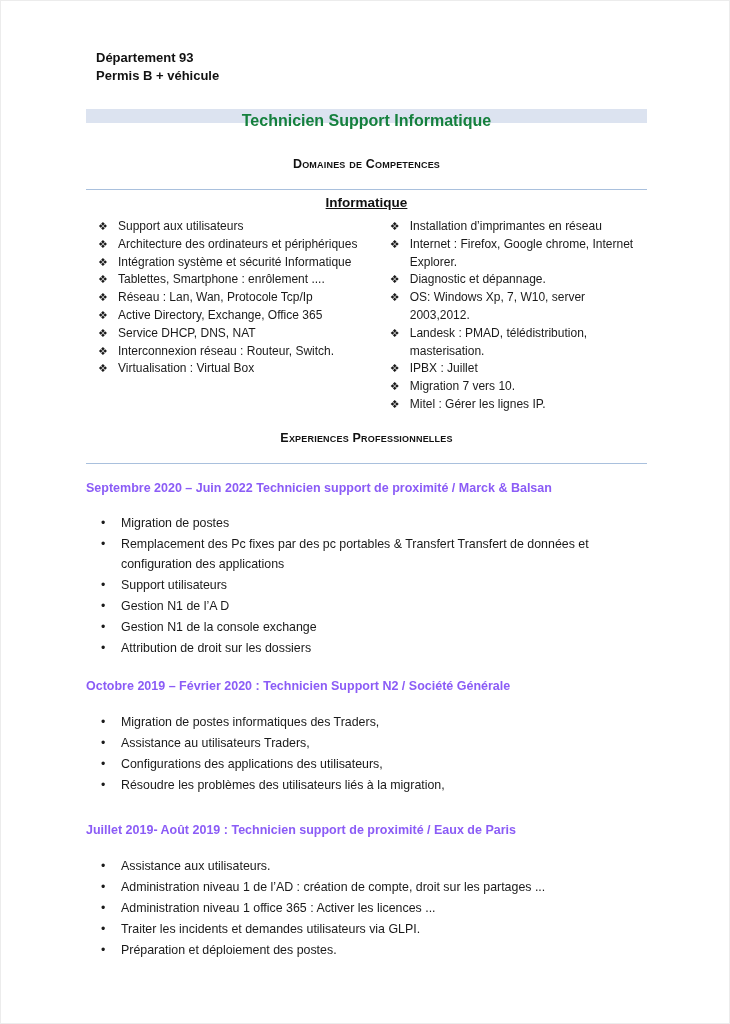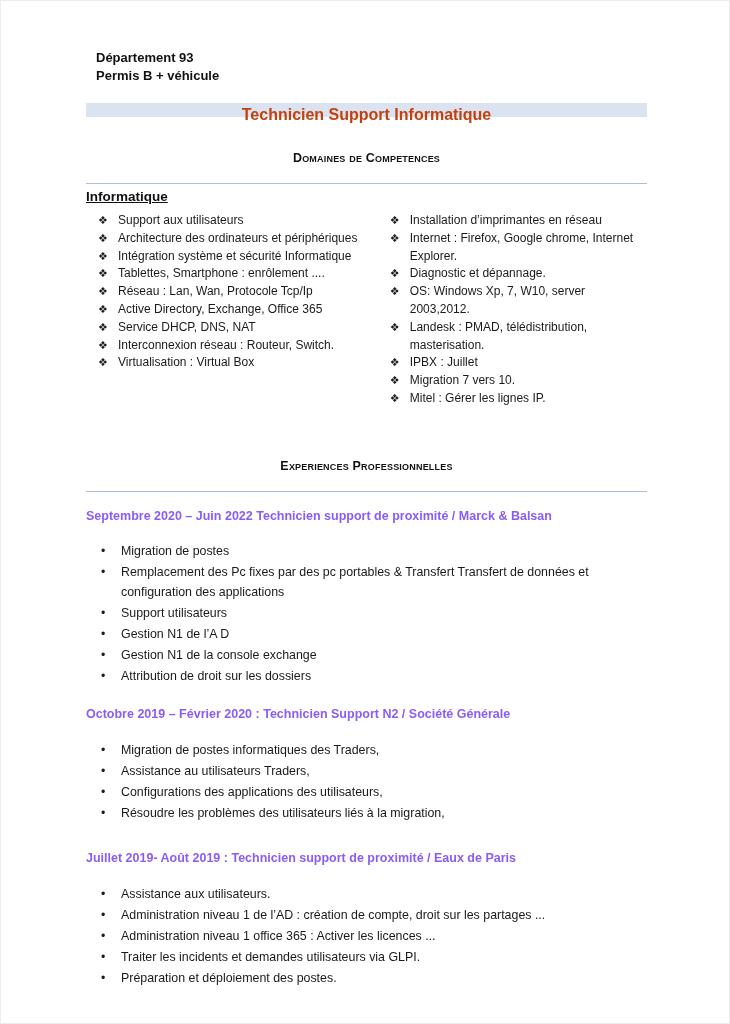--- a/index.html
+++ b/index.html
@@ -14,36 +14,36 @@
     font-family:"Liberation Sans", sans-serif;
     color:#1a1a1a;
   }
   .content{position:absolute;left:85px;right:82px;top:0;}
 
   
   .hdr{margin-top:48px;padding-left:10px;font-weight:bold;font-size:13px;line-height:18px;color:#111;}
 
   
   .banner{
-    margin-top:18px;height:14px;line-height:24px;
+    margin-top:24px;height:14px;line-height:24px;
     background:#dce3f0;
-    text-align:center;font-weight:bold;font-size:16px;color:#c2410c;
+    text-align:center;font-weight:bold;font-size:16px;color:#15803d;
   }
 
   
   .sec-title{
     margin-top:34px;
     text-align:center;font-weight:bold;font-size:12.5px;line-height:14px;
     font-variant:small-caps;letter-spacing:.2px;color:#111;
     padding-bottom:18px;border-bottom:1px solid #a9c0dd;
   }
-  .sec-title.exp{margin-top:51px;}
+  .sec-title.exp{margin-top:17px;}
 
   .subtitle{
-    margin-top:5px;text-align:left;font-weight:bold;font-size:13.5px;line-height:16px;
+    margin-top:5px;text-align:center;font-weight:bold;font-size:13.5px;line-height:16px;
     text-decoration:underline;color:#111;
   }
 
   
   .cols{display:flex;margin-top:7px;}
   .col{box-sizing:border-box;}
   .col.left{width:52%;}
   .col.right{width:48%;}
   ul.skills{list-style:none;margin:0;padding:0 0 0 12px;font-size:12px;line-height:17.8px;}
   ul.skills li{display:flex;}

